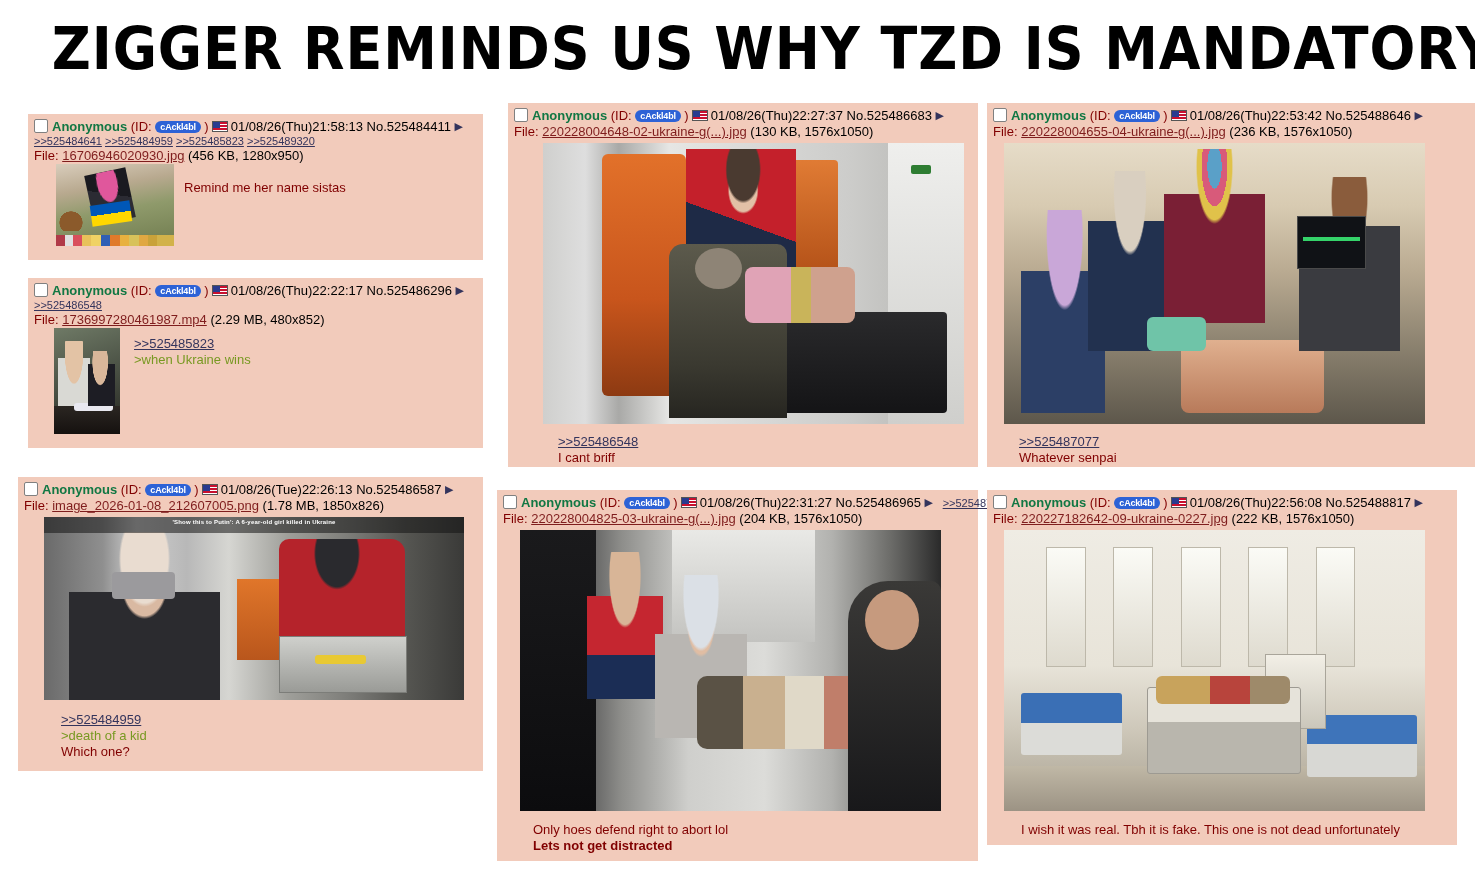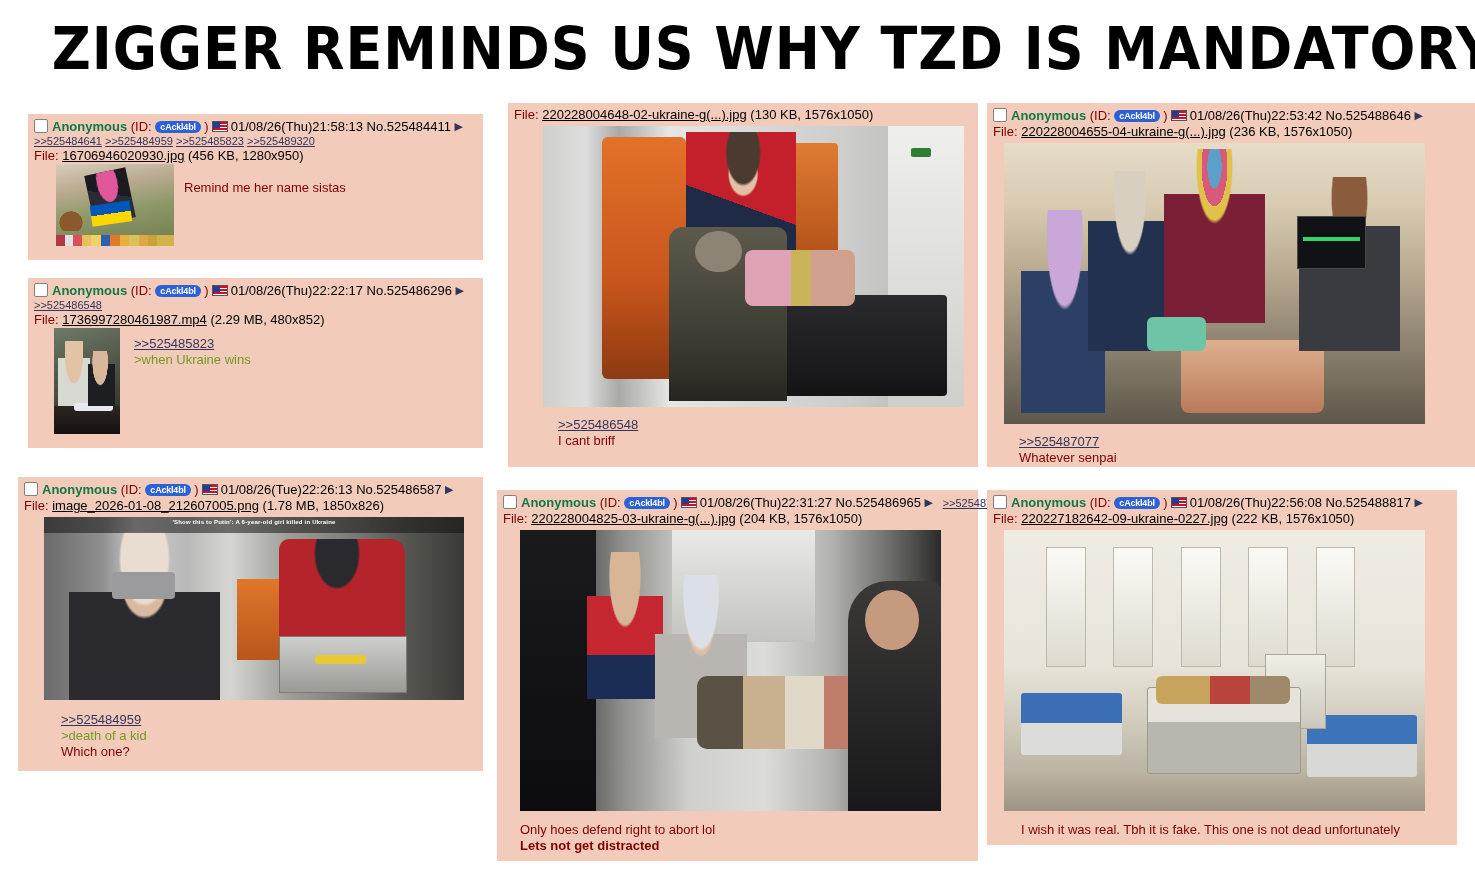--- a/index.html
+++ b/index.html
@@ -120,21 +120,21 @@
     color: #34345c;
     text-decoration: underline;
   }
   .fileline {
     font-size: 13px;
     line-height: 16px;
     color: #800000;
     white-space: nowrap;
   }
   .filelink {
-    color: #000000;
+    color: #7f1d1d;
     text-decoration: underline;
   }
   .filesize { color: #000000; }
 
   .body-text {
     color: #800000;
     font-size: 13px;
     line-height: 16px;
   }
   .quote-ref {
@@ -529,20 +529,25 @@
     </div>
   </div>
   <div class="body-text" style="margin:12px 0 0 37px;">
     <a href="#" class="quote-ref">&gt;&gt;525484959</a>
     <span class="greentext">&gt;death of a kid</span>
     <span style="display:block;">Which one?</span>
   </div>
 </div>
 
 <div class="post" style="left:508px; top:103px; width:470px; height:364px;">
+  <div class="post-header">
+    <span class="chk"></span><span class="name">Anonymous</span><span> (</span><span>ID:</span><span>&nbsp;</span><span class="idpill">cAckl4bl</span><span>&nbsp;)</span><span class="flag"><span class="stripes"></span><span class="canton"></span></span><span class="meta">01/08/26(Thu)22:27:37</span>
+    <span class="post-no">No.525486683</span>
+    <span class="reply-arrow">▶</span>
+  </div>
   <div class="fileline">
     <span>File:</span>
     <a href="#" class="filelink">220228004648-02-ukraine-g(...).jpg</a>
     <span class="filesize">(130 KB, 1576x1050)</span>
   </div>
   <div style="margin:3px 0 0 29px;">
     <div class="ph ph-p4" style="width:421px;height:281px;">
       <div class="p4-wall"></div>
       <div class="p4-seat"></div>
       <div class="p4-seat2"></div>
@@ -573,21 +578,21 @@
   <div style="margin:3px 0 0 17px;">
     <div class="ph ph-p5" style="width:421px;height:281px;">
       <div class="p5-van"></div>
       <div class="p5-left"></div>
       <div class="p5-medic"></div>
       <div class="p5-woman"></div>
       <div class="p5-victim"></div>
       <div class="p5-right"></div>
     </div>
   </div>
-  <div class="body-text" style="margin:11px 0 0 17px;">
+  <div class="body-text" style="margin:11px 0 0 30px;">
     <span style="display:block;">Only hoes defend right to abort lol</span>
     <span style="display:block;font-weight:bold;">Lets not get distracted</span>
   </div>
 </div>
 
 <div class="post" style="left:987px; top:103px; width:536px; height:364px;">
   <div class="post-header">
     <span class="chk"></span><span class="name">Anonymous</span><span> (</span><span>ID:</span><span>&nbsp;</span><span class="idpill">cAckl4bl</span><span>&nbsp;)</span><span class="flag"><span class="stripes"></span><span class="canton"></span></span><span class="meta">01/08/26(Thu)22:53:42</span>
     <span class="post-no">No.525488646</span>
     <span class="reply-arrow">▶</span>

